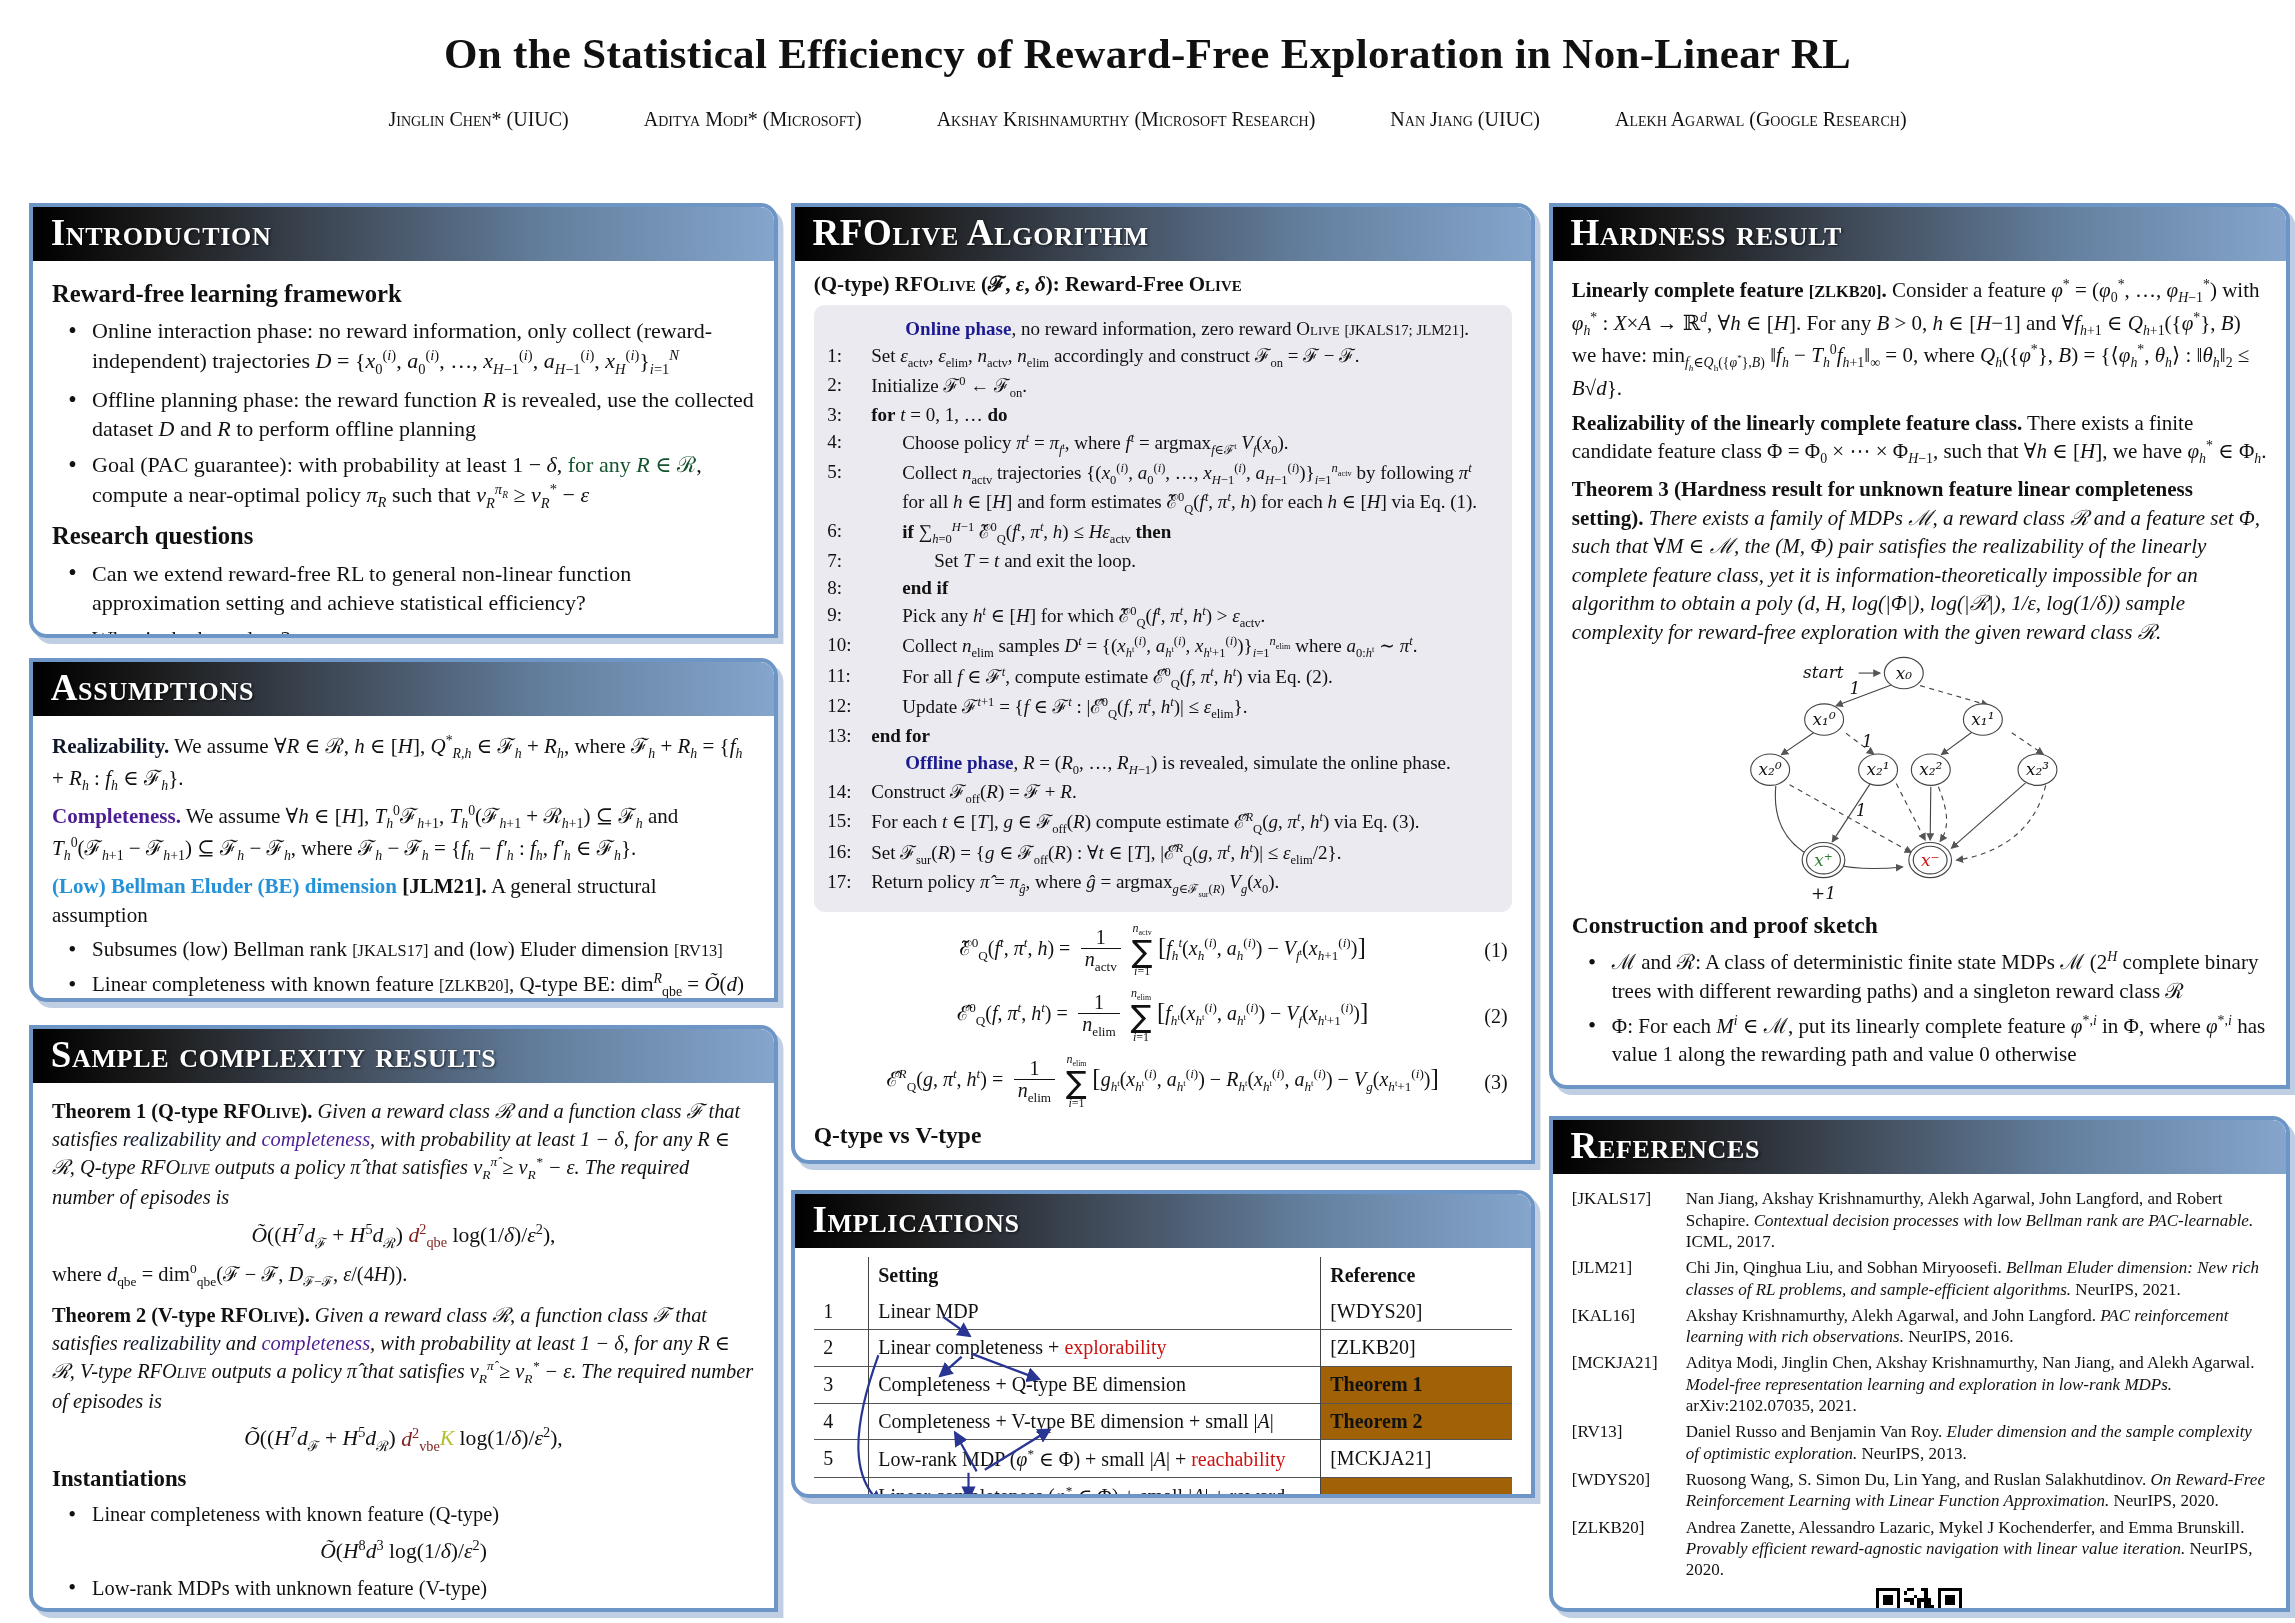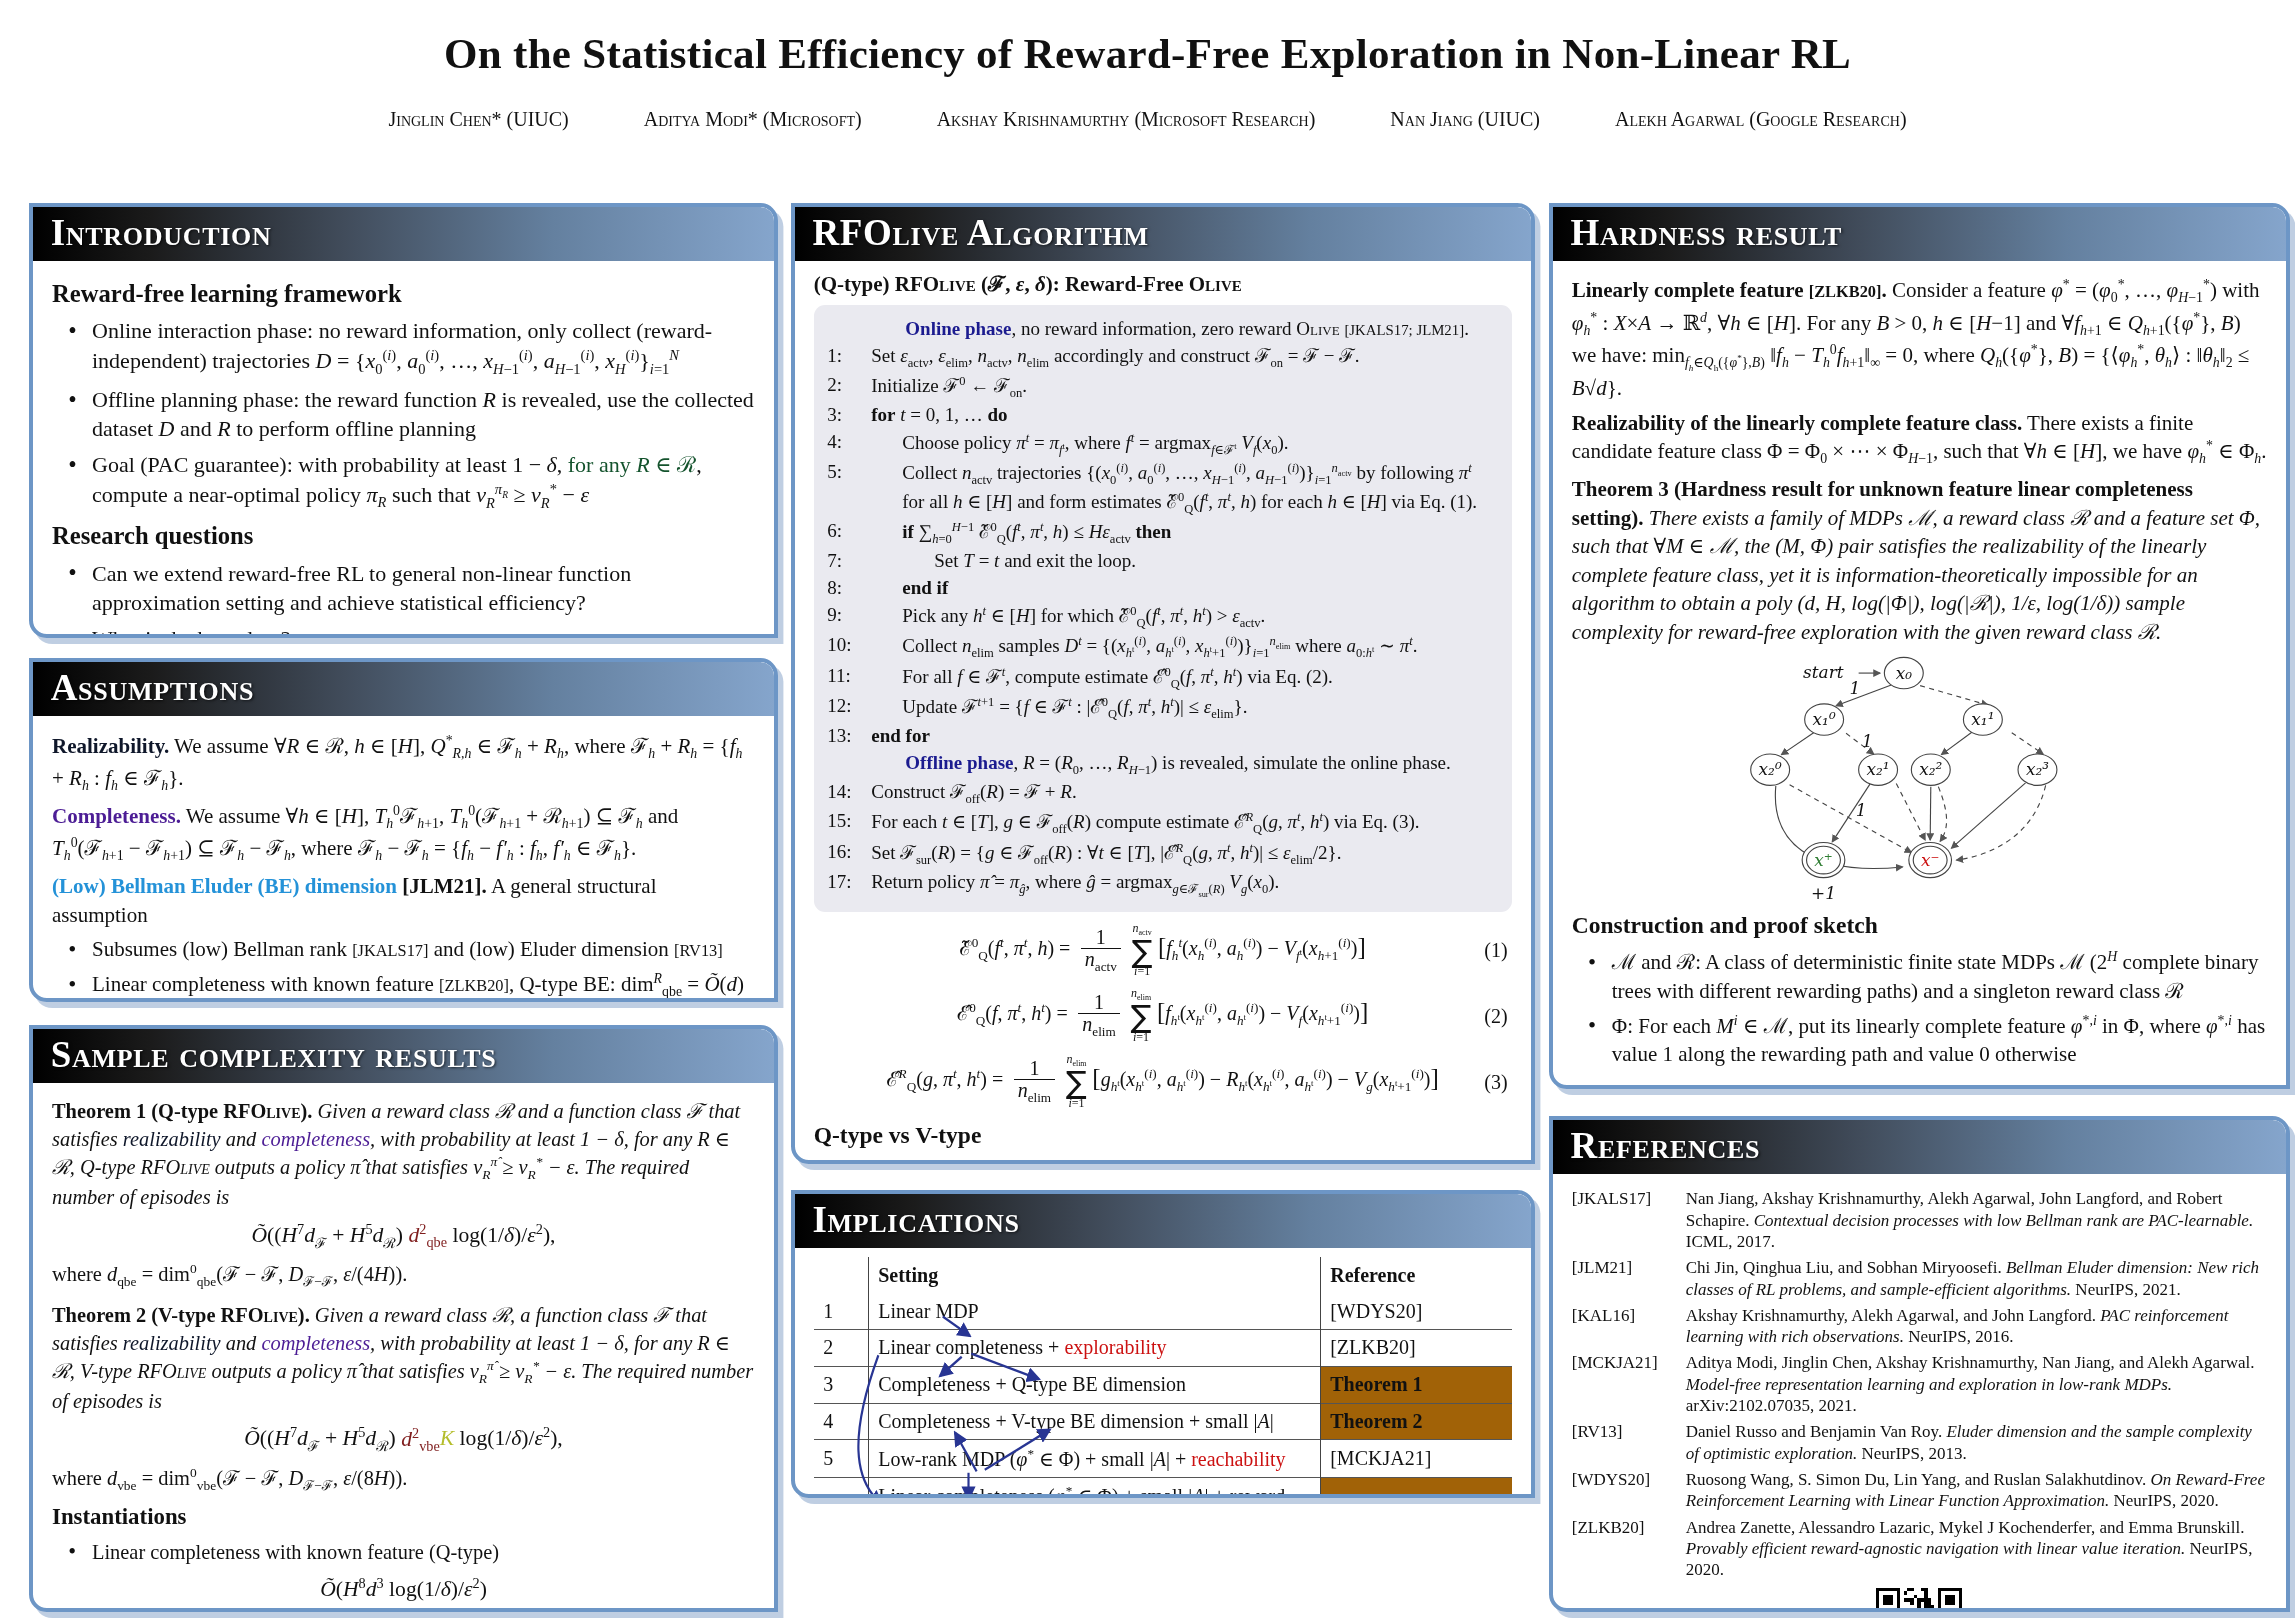--- a/index.html
+++ b/index.html
@@ -130,21 +130,20 @@
     </section>
 
     <section class="panel" style="height:587px;">
       <div class="panel-header">Sample complexity results</div>
       <div class="panel-body fs-sample">
         <div class="para"><b>Theorem 1 (Q-type RFO<span class="sc2">live</span>).</b> <i>Given a reward class ℛ and a function class ℱ that satisfies <span class="c-green">realizability</span> and <span class="c-tan">completeness</span>, with probability at least 1 − δ, for any R ∈ ℛ, Q-type RFO<span class="sc2">live</span> outputs a policy π̂ that satisfies v<sub>R</sub><sup>π̂</sup> ≥ v<sub>R</sub><sup>*</sup> − ε. The required number of episodes is</i></div>
         <div class="ctr-eq"><i>Õ</i>((<i>H</i><sup>7</sup><i>d</i><sub>ℱ</sub> + <i>H</i><sup>5</sup><i>d</i><sub>ℛ</sub>) <span class="c-cyan"><i>d</i><sup>2</sup><sub>qbe</sub></span> log(1/<i>δ</i>)/<i>ε</i><sup>2</sup>),</div>
         <div class="para">where <i>d</i><sub>qbe</sub> = dim<sup>0</sup><sub>qbe</sub>(ℱ − ℱ, <i>D</i><sub>ℱ−ℱ</sub>, <i>ε</i>/(4<i>H</i>)).</div>
         <div class="para" style="margin-top:11px;"><b>Theorem 2 (V-type RFO<span class="sc2">live</span>).</b> <i>Given a reward class ℛ, a function class ℱ that satisfies <span class="c-green">realizability</span> and <span class="c-tan">completeness</span>, with probability at least 1 − δ, for any R ∈ ℛ, V-type RFO<span class="sc2">live</span> outputs a policy π̂ that satisfies v<sub>R</sub><sup>π̂</sup> ≥ v<sub>R</sub><sup>*</sup> − ε. The required number of episodes is</i></div>
         <div class="ctr-eq"><i>Õ</i>((<i>H</i><sup>7</sup><i>d</i><sub>ℱ</sub> + <i>H</i><sup>5</sup><i>d</i><sub>ℛ</sub>) <span class="c-cyan"><i>d</i><sup>2</sup><sub>vbe</sub></span><span class="c-yg"><i>K</i></span> log(1/<i>δ</i>)/<i>ε</i><sup>2</sup>),</div>
-        <div class="para">where <i>d</i><sub>vbe</sub> = dim<sup>0</sup><sub>vbe</sub>(ℱ − ℱ, <i>D</i><sub>ℱ−ℱ</sub>, <i>ε</i>/(8<i>H</i>)).</div>
         <div class="subhead">Instantiations</div>
         <div class="bullet">Linear completeness with known feature (Q-type)</div>
         <div class="ctr-eq"><i>Õ</i>(<i>H</i><sup>8</sup><i>d</i><sup>3</sup> log(1/<i>δ</i>)/<i>ε</i><sup>2</sup>)</div>
         <div class="bullet">Low-rank MDPs with unknown feature (V-type)</div>
 
       </div>
     </section>
   </div>
 
   <div class="col col-mid">

